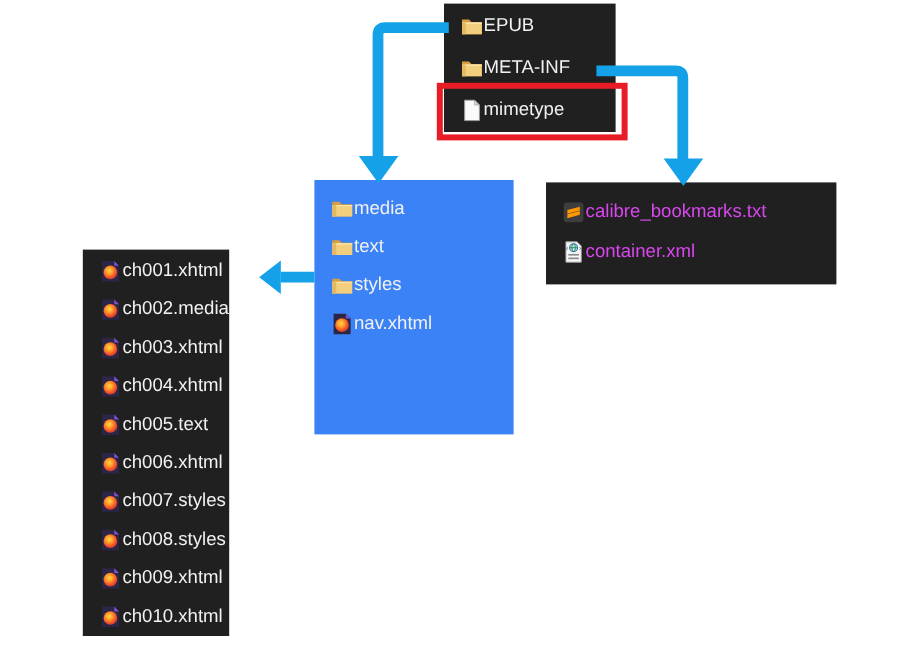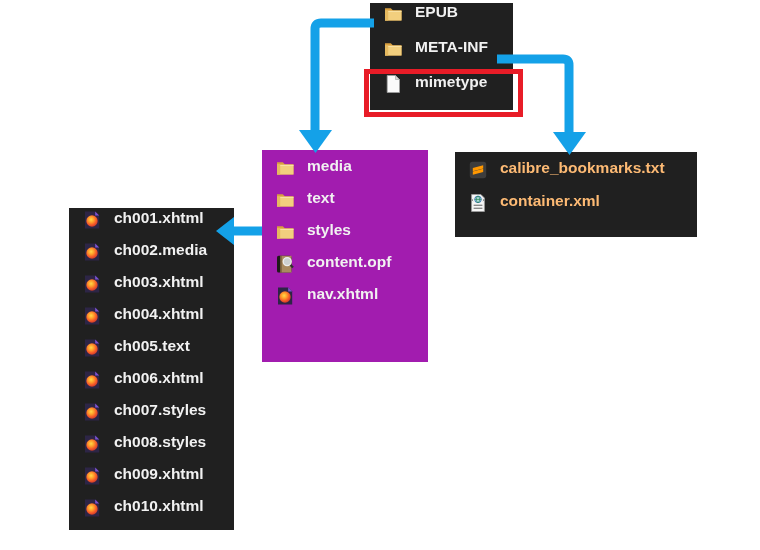--- a/index.html
+++ b/index.html
@@ -8,35 +8,33 @@
     background:#ffffff;
     font-family:"Liberation Sans", sans-serif;
   }
   .panel{
     position:absolute;
     box-sizing:border-box;
     z-index:1;
     color:#f1f1f1;
   }
   .row{
-    display:flex;
+    display:flex;align-items:center;
     height:var(--rh,32px);
     padding-left:13px;
-    gap:12px;
     font-size:15.5px;
     white-space:nowrap;
-    font-weight:bold;
   }
   .ic{width:20px;height:20px;flex:0 0 20px;display:inline-flex;align-items:center;justify-content:center;}
   .ic svg{width:20px;height:20px;display:block;}
   .lb{line-height:1;}
   #panel-root   {left:370px;top:3px;  width:143px;height:107px;padding-top:1px; --rh:35px;}
   #panel-epub   {left:262px;top:150px;width:166px;height:212px;padding-top:8px; --rh:32px;}
   #panel-metainf{left:455px;top:152px;width:242px;height:85px; padding-top:8px; --rh:33px;}
-  #panel-text   {left:69px; top:208px;width:165px;height:322px;padding-top:2px; --rh:32px;}
+  #panel-text   {left:69px; top:208px;width:122px;height:322px;padding-top:2px; --rh:32px;}
   #arrow-layer{
     position:absolute;left:0;top:0;width:760px;height:550px;
     z-index:5;pointer-events:none;
   }
   #highlight-box{
     position:absolute;left:364px;top:69px;width:159px;height:48px;
     border:5px solid #e81c27;box-sizing:border-box;
     z-index:6;pointer-events:none;background:transparent;
   }
   #svg-defs{position:absolute;width:0;height:0;overflow:hidden;}
@@ -81,21 +79,21 @@
     <div class="row">
       <span class="ic">
         <svg viewBox="0 0 20 20">
     <path d="M4.2 1.5 h8.3 l4 4 v13 H4.2 z" fill="#fafafa" stroke="#9e9e9e" stroke-width="0.8"></path>
     <path d="M12.5 1.5 l4 4 h-4 z" fill="#d6d6d6" stroke="#9e9e9e" stroke-width="0.6"></path>
   </svg>
       </span>
       <span class="lb">mimetype</span>
     </div>
   </div>
-<div class="panel" id="panel-epub" style="background: #a21caf; color: rgb(241, 241, 241);">
+<div class="panel" id="panel-epub" style="background: #3b82f6; color: rgb(241, 241, 241);">
     <div class="row">
       <span class="ic">
         <svg viewBox="0 0 20 20">
     <path d="M2 4.2 h5.8 l2 2.1 h8.7 v10.2 h-16.5 z" fill="#d99f3e"></path>
     <path d="M2 6.8 h16.5 v9.7 H2 z" fill="#f2cf7e"></path>
     <path d="M2 6.8 h16.5 v1.1 H2 z" fill="#f9e4a8"></path>
     <path d="M2 6.8 h3.2 v9.7 H2 z" fill="#e5b95f"></path>
   </svg>
       </span>
       <span class="lb">media</span>
@@ -118,41 +116,29 @@
     <path d="M2 6.8 h16.5 v9.7 H2 z" fill="#f2cf7e"></path>
     <path d="M2 6.8 h16.5 v1.1 H2 z" fill="#f9e4a8"></path>
     <path d="M2 6.8 h3.2 v9.7 H2 z" fill="#e5b95f"></path>
   </svg>
       </span>
       <span class="lb">styles</span>
     </div>
     <div class="row">
       <span class="ic">
         <svg viewBox="0 0 20 20">
-    <rect x="2" y="1.8" width="14.5" height="16.8" rx="1.6" fill="#1f1b18"></rect>
-    <rect x="5.2" y="1.8" width="11.3" height="16.8" fill="#a98a5f"></rect>
-    <rect x="5.2" y="1.8" width="1.4" height="16.8" fill="#6e5638"></rect>
-    <line x1="14.8" y1="10.2" x2="18" y2="13.6" stroke="#30302e" stroke-width="2.2"></line>
-    <circle cx="12.2" cy="7.6" r="4" fill="#cfd6da" fill-opacity="0.92" stroke="#eeeeee" stroke-width="1.3"></circle>
-  </svg>
-      </span>
-      <span class="lb">content.opf</span>
-    </div>
-    <div class="row">
-      <span class="ic">
-        <svg viewBox="0 0 20 20">
     <path d="M3 1.5 h10.2 l4 4 V18.5 H3 z" fill="#2d2546"></path>
     <path d="M13.2 1.5 l4 4 h-4 z" fill="#7a52d1"></path>
     <circle cx="10" cy="11" r="5.7" fill="url(#fxgrad)"></circle>
   </svg>
       </span>
       <span class="lb">nav.xhtml</span>
     </div>
   </div>
-<div class="panel" id="panel-metainf" style="background: rgb(32, 32, 32); color: #fdba74;">
+<div class="panel" id="panel-metainf" style="background: rgb(32, 32, 32); color: #d946ef;">
     <div class="row">
       <span class="ic">
         <svg viewBox="0 0 20 20">
     <rect x="1.8" y="1.8" width="16.4" height="16.4" rx="2.6" fill="#3d3d3d"></rect>
     <path d="M4.8 8 L15.2 5.2 v3.2 L4.8 11.2 z" fill="#ff9800"></path>
     <path d="M15.2 12 L4.8 14.8 v-3.2 L15.2 8.8 z" fill="#ff9800"></path>
   </svg>
       </span>
       <span class="lb">calibre_bookmarks.txt</span>
     </div>

